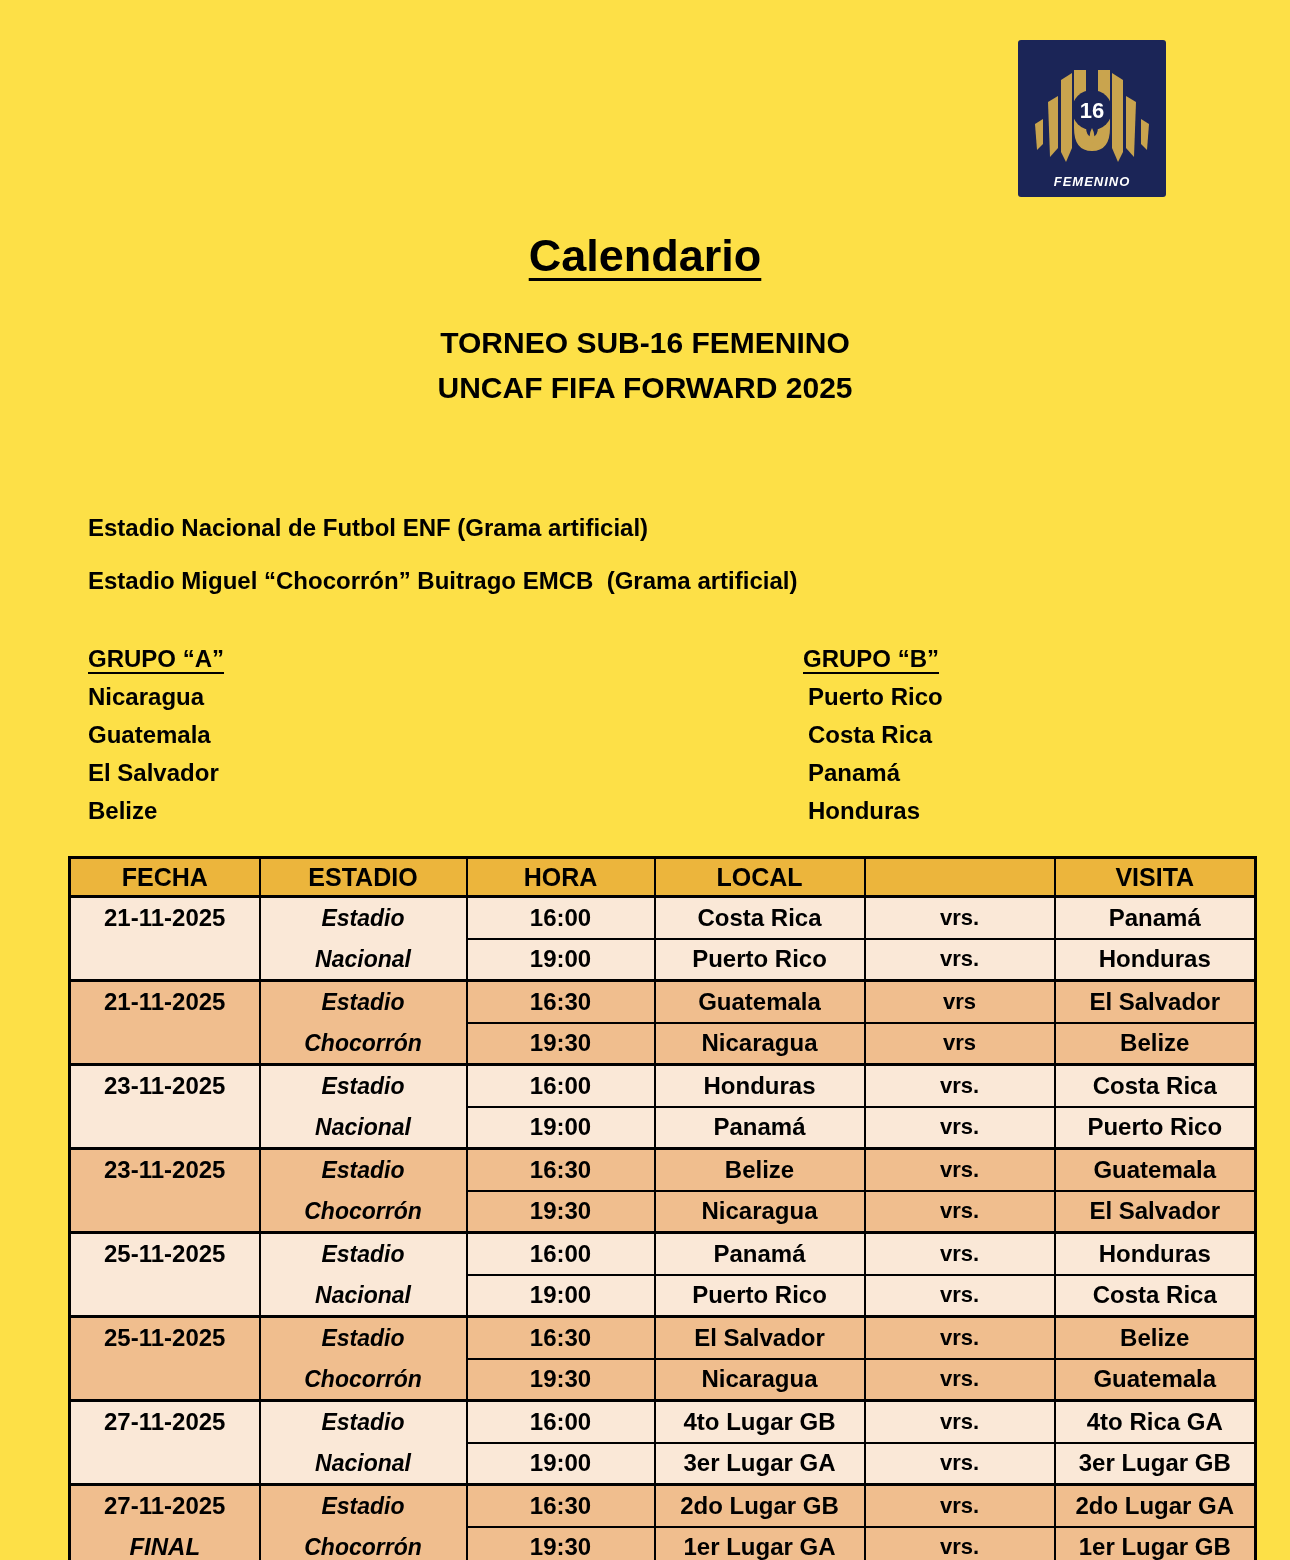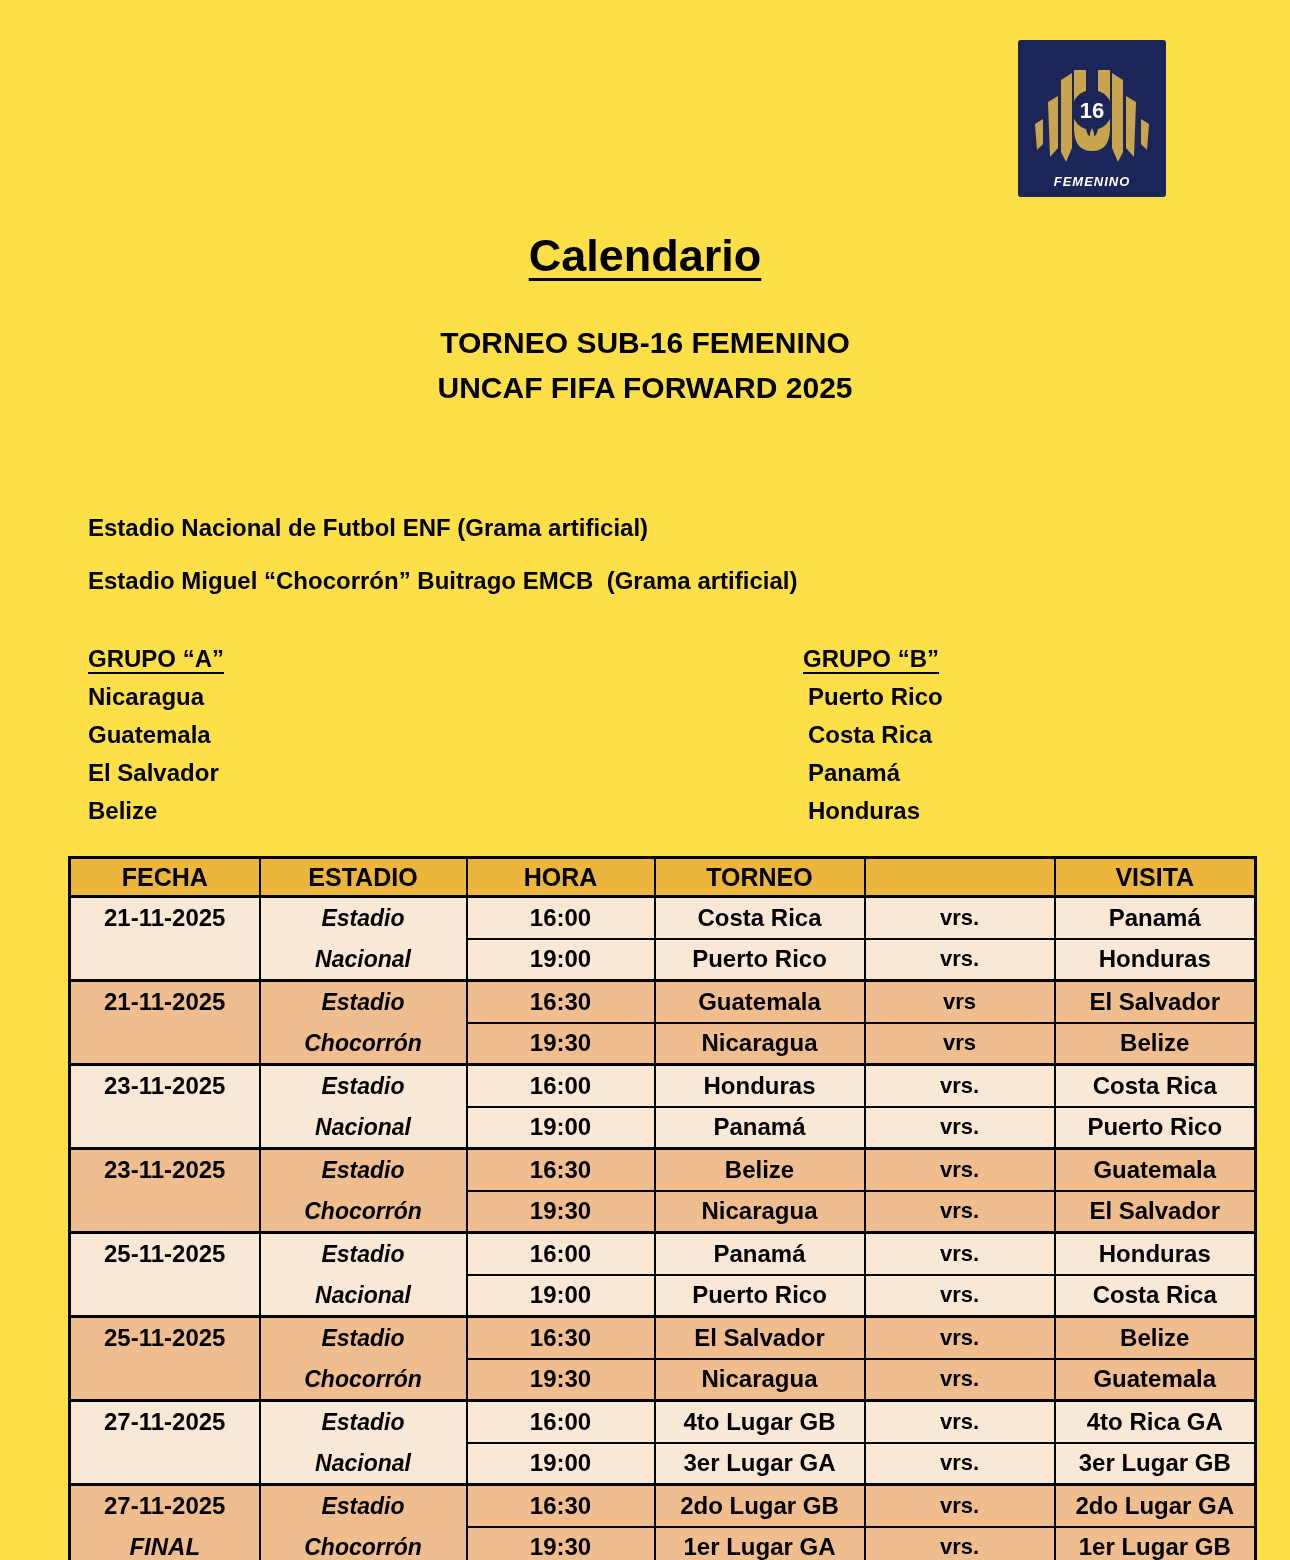--- a/index.html
+++ b/index.html
@@ -110,21 +110,21 @@
         <col style="width:188px">
       <col style="width:210px">
         <col style="width:190px">
         <col style="width:201px">
     </colgroup>
     <thead>
       <tr>
         <th>FECHA</th>
         <th>ESTADIO</th>
         <th>HORA</th>
-        <th>TORNEO</th>
+        <th>LOCAL</th>
         <th></th>
         <th>VISITA</th>
       </tr>
     </thead>
     <tbody>
         <tr class="light">
           <td rowspan="2" class="fecha">
             <div>21-11-2025</div>
           </td>
           <td rowspan="2" class="estadio">

